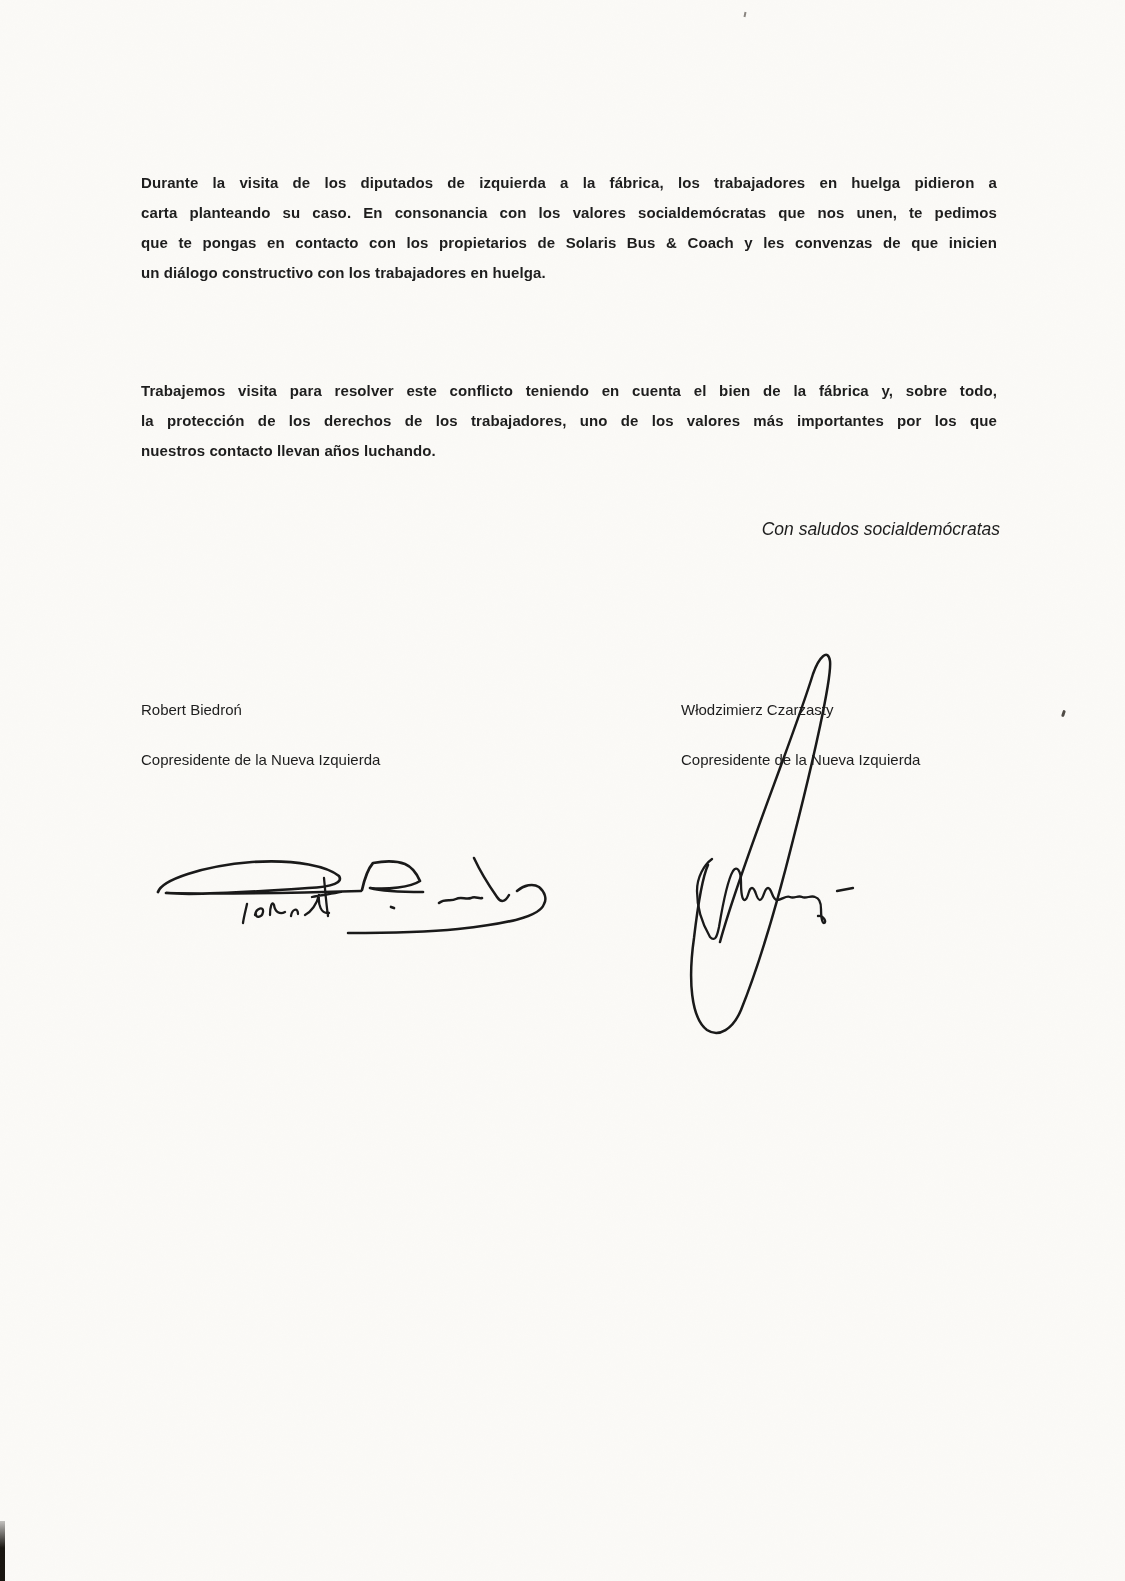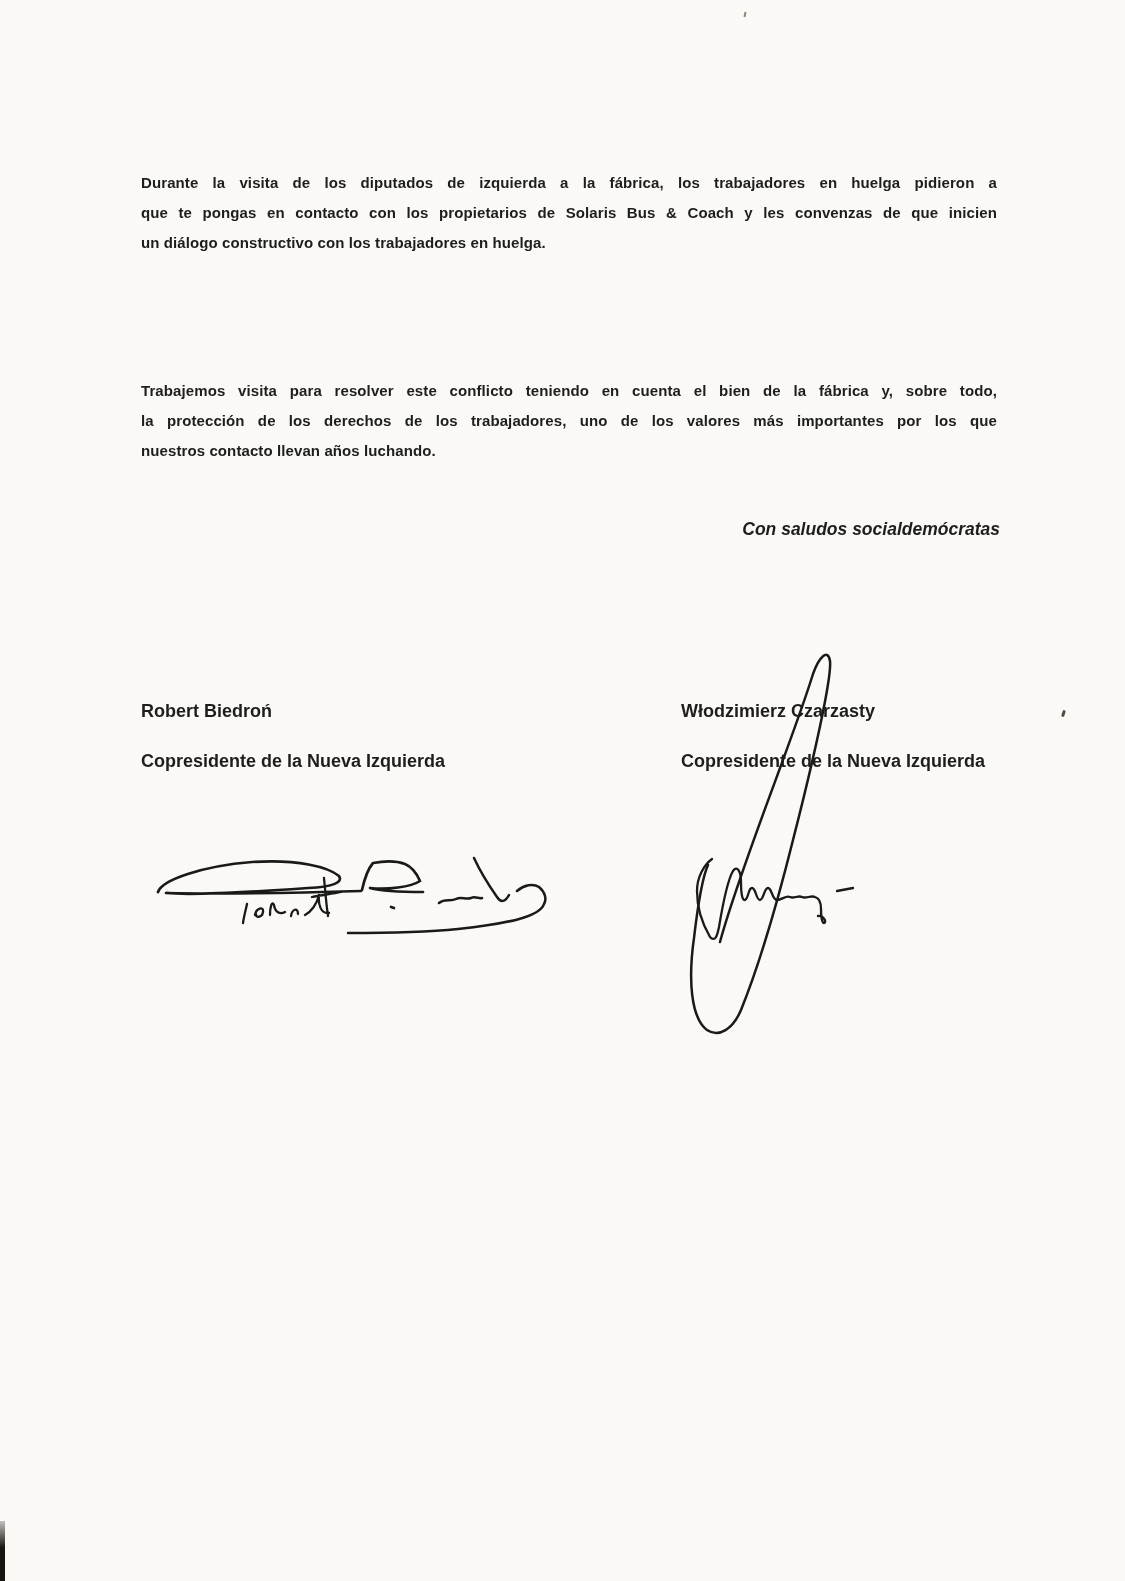--- a/index.html
+++ b/index.html
@@ -31,25 +31,25 @@
   }
   .line.last {
     text-align-last: left;
   }
   .closing {
     left: 141px;
     width: 859px;
     text-align: right;
     font-style: italic;
     font-size: 17.5px;
-    font-weight: 700;
+    font-weight: 400;
   }
   .sig-name, .sig-title {
-    font-size: 18px;
-    font-weight: 700;
+    font-size: 15px;
+    font-weight: 400;
     white-space: nowrap;
   }
   .signature-svg {
     pointer-events: none;
   }
   .signature-svg path {
     fill: none;
     stroke: #181818;
     stroke-linecap: round;
     stroke-linejoin: round;
@@ -71,20 +71,21 @@
     left: 0; top: 0;
     opacity: 0.5;
     pointer-events: none;
   }
 </style>
 </head>
 <body>
 
 <div class="abs para" style="top:168px">
   <div class="line">Durante la visita de los diputados de izquierda a la fábrica, los trabajadores en huelga pidieron a</div>
+  <div class="line">carta planteando su caso. En consonancia con los valores socialdemócratas que nos unen, te pedimos</div>
   <div class="line">que te pongas en contacto con los propietarios de Solaris Bus &amp; Coach y les convenzas de que inicien</div>
   <div class="line last">un diálogo constructivo con los trabajadores en huelga.</div>
 </div>
 
 <div class="abs para" style="top:376px">
   <div class="line">Trabajemos visita para resolver este conflicto teniendo en cuenta el bien de la fábrica y, sobre todo,</div>
   <div class="line">la protección de los derechos de los trabajadores, uno de los valores más importantes por los que</div>
   <div class="line last">nuestros contacto llevan años luchando.</div>
 </div>
 

